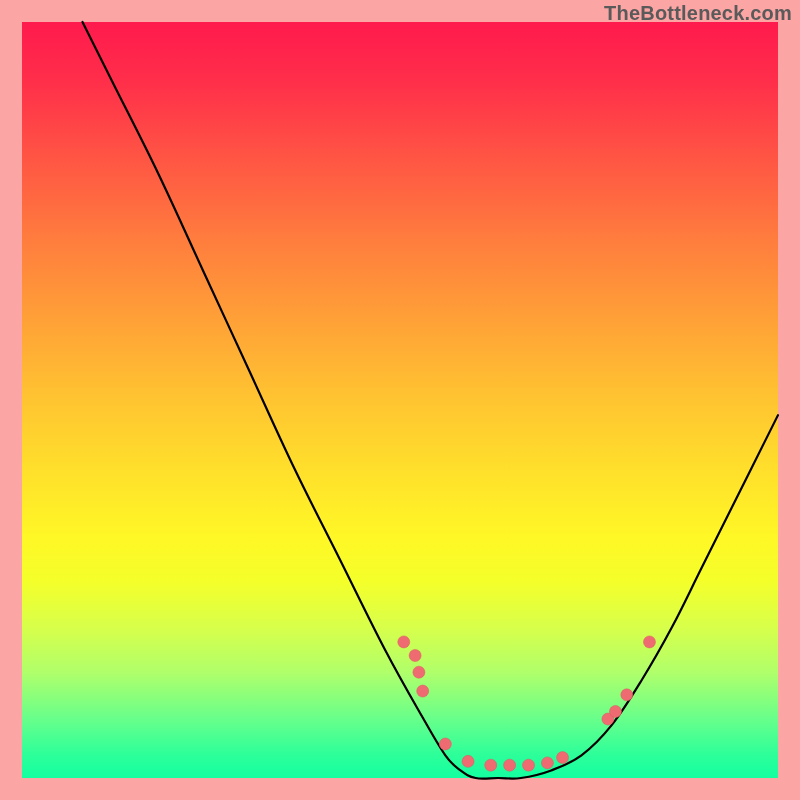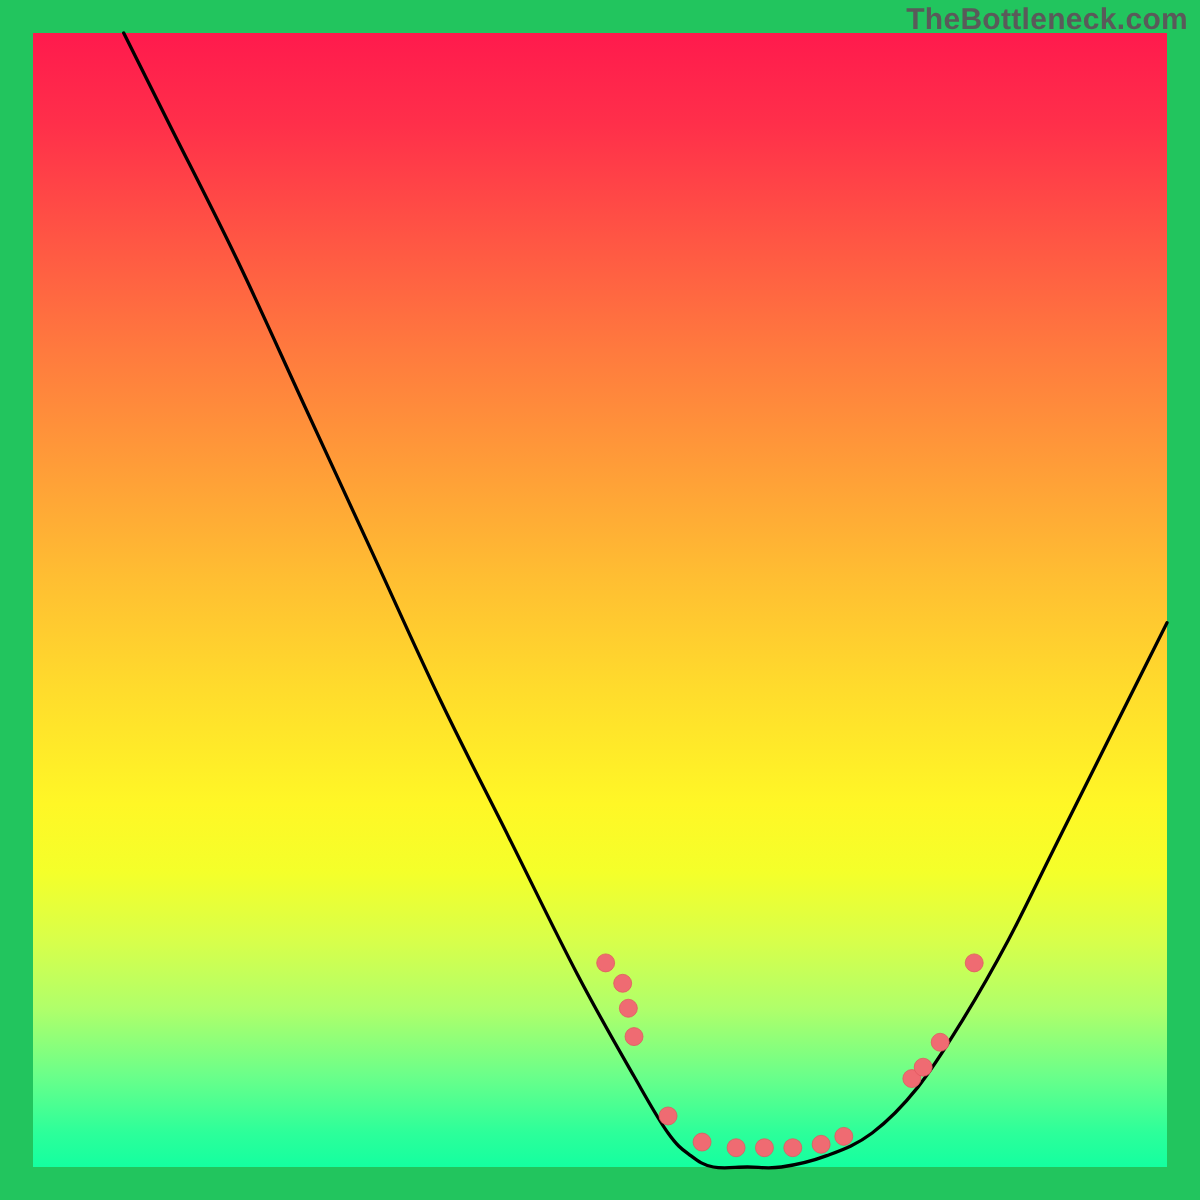--- a/index.html
+++ b/index.html
@@ -1,21 +1,21 @@
 <!DOCTYPE html>
 <html><head>
 <meta charset="utf-8">
 <style>
   * { margin: 0; padding: 0; box-sizing: border-box; }
   html, body { width: 800px; height: 800px; background: #000; overflow: hidden; }
   .stage {
     position: relative;
     width: 800px;
     height: 800px;
-    background: #22c55e;
+    background: #fca5a5;
   }
   .plot {
     position: absolute;
     left: 22px;
     top: 22px;
     width: 756px;
     height: 756px;
     background: linear-gradient(to bottom,
       #ff1a4d 0%,
       #ff2f4a 8%,

